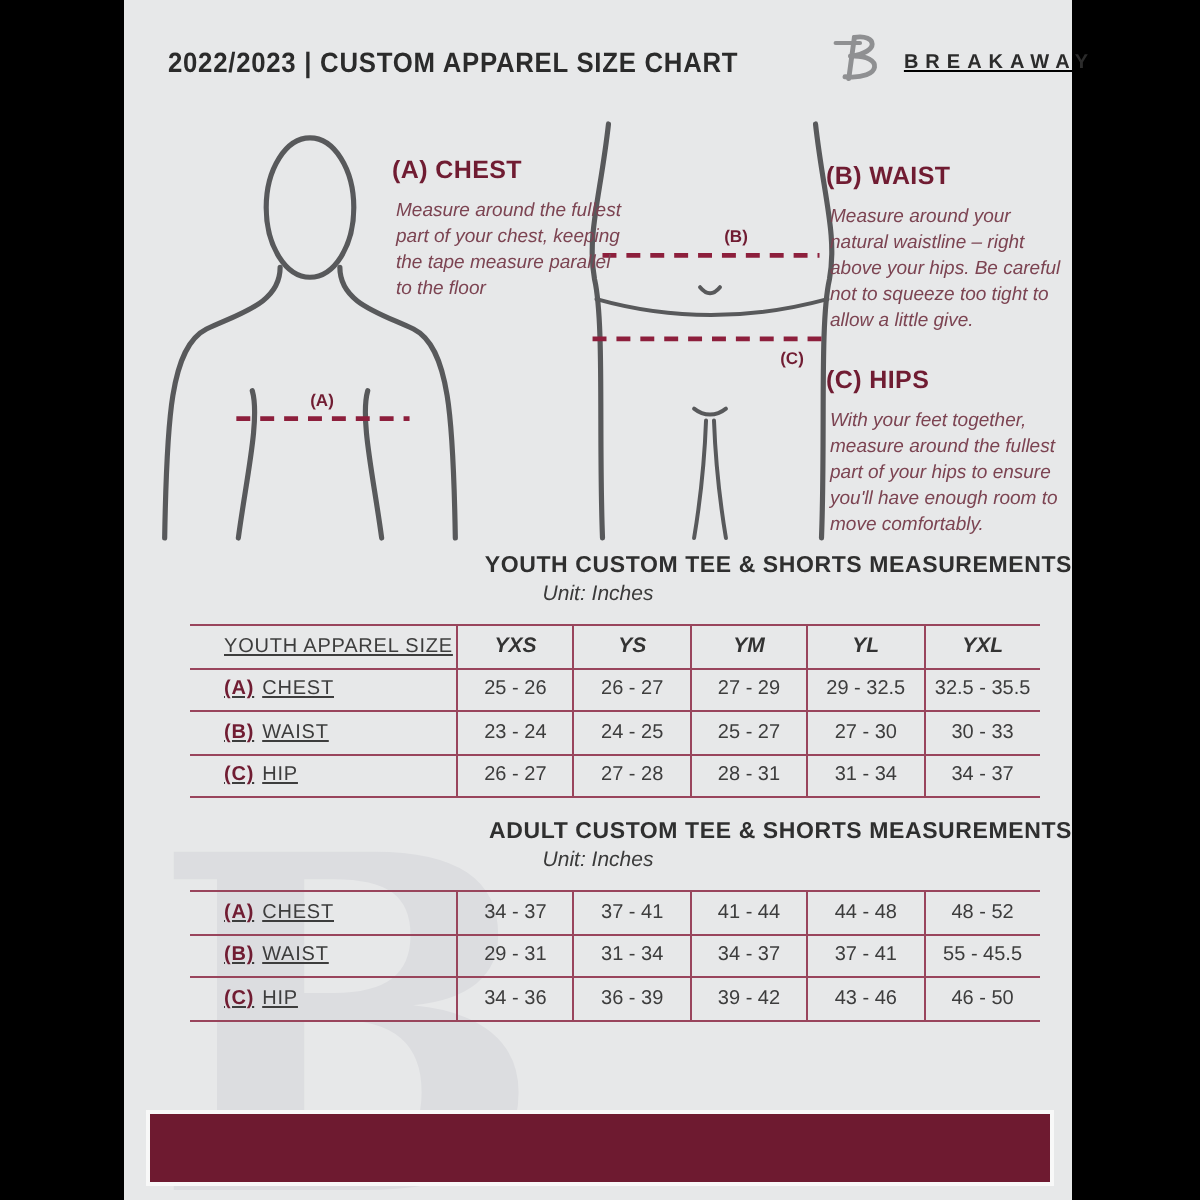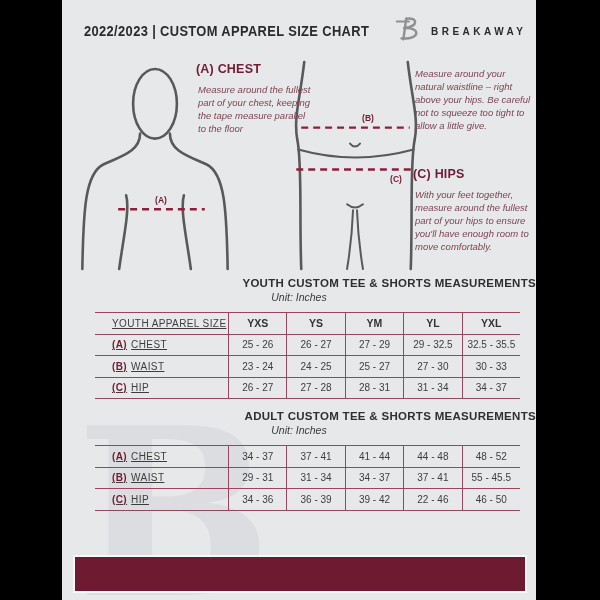--- a/index.html
+++ b/index.html
@@ -12,30 +12,30 @@
     background:#e7e8e9;
   }
   
   .watermark{
     position:absolute;left:14px;top:398px;font-size:232px;line-height:1;
     font-weight:bold;color:#dcdde0;font-family:"DejaVu Serif",serif;
     user-select:none;
   }
   
   .hdr{position:absolute;left:22px;top:14px;right:14px;height:34px;
-       display:flex;align-items:center;}
+       display:flex;align-items:center;gap:21px;}
   .hdr-title{
     font-size:14px;font-weight:bold;color:#2b2b2b;letter-spacing:.4px;
     transform:scaleX(.92);transform-origin:left center;white-space:nowrap;
   }
-  .brand{display:flex;align-items:center;gap:7px;}
+  .brand{display:flex;align-items:center;gap:7px;text-decoration:underline;}
   .brand-name{font-size:10px;font-weight:bold;color:#2b2b2b;letter-spacing:3.5px;}
   
   .inst{position:absolute;}
-  .inst h3{margin:0 0 7px 0;font-size:12.5px;font-weight:bold;color:#701c32;letter-spacing:.2px;}
+  .inst h3{margin:16px 0 7px 0;font-size:12.5px;font-weight:bold;color:#701c32;letter-spacing:.2px;}
   .inst p{margin:2px;font-size:9.5px;font-style:italic;color:#7c4452;line-height:1.38;}
   .inst-chest{left:134px;top:62px;width:118px;}
   .inst-waist{left:351px;top:65px;width:122px;}
   .inst-hips{left:351px;top:167px;width:124px;}
   
   .fig{position:absolute;}
   .fig-torso{left:8px;top:58px;}
   .fig-lower{left:228px;top:58px;}
   .dash-label{
     position:absolute;font-size:8.5px;font-weight:bold;color:#701c32;
@@ -46,21 +46,21 @@
     font-size:11.5px;font-weight:bold;color:#2f2f2f;letter-spacing:.3px;}
   .sec-unit{position:absolute;left:0;right:0;text-align:center;
     font-size:10.5px;font-style:italic;color:#3a3a3a;}
   
   .tbl{position:absolute;left:33px;width:425px;border-top:1.5px solid #99455c;}
   .trow{display:grid;grid-template-columns:133px repeat(5,1fr);
     height:20.5px;border-bottom:1.5px solid #99455c;}
   .cell{display:flex;align-items:center;justify-content:center;
     font-size:10px;color:#3d3d3d;border-left:1.5px solid #99455c;overflow:hidden;}
   .cell.first{border-left:none;justify-content:flex-start;padding-left:17px;letter-spacing:.4px;text-decoration:underline;}
-  .cell.szh{font-weight:bold;font-size:10.5px;color:#333;}
+  .cell.szh{font-weight:bold;font-size:10.5px;color:#333;font-style:italic;}
   .rowkey{color:#701c32;font-weight:bold;margin-right:4px;}
   .rowlbl{color:#3d3d3d;}
   
   .bottom-bar{
     position:absolute;left:11px;top:555px;width:454px;height:38px;
     background:#6e1a30;border:2px solid #f8f8f8;box-sizing:border-box;
   }
 </style>
 </head>
 <body>
@@ -116,20 +116,21 @@
     </svg>
   </div>
   <span class="dash-label" style="left:306px;top:113px;">(B)</span>
   <span class="dash-label" style="left:334px;top:174px;">(C)</span>
 
   <div class="inst inst-chest">
     <h3><span>(A)</span> <span>CHEST</span></h3>
     <p>Measure around the fullest part of your chest, keeping the tape measure parallel to the floor</p>
   </div>
   <div class="inst inst-waist">
+    <h3><span>(B)</span> <span>WAIST</span></h3>
     <p>Measure around your natural waistline – right above your hips. Be careful not to squeeze too tight to allow a little give.</p>
   </div>
   <div class="inst inst-hips">
     <h3><span>(C)</span> <span>HIPS</span></h3>
     <p>With your feet together, measure around the fullest part of your hips to ensure you'll have enough room to move comfortably.</p>
   </div>
 
   <div class="sec-title" style="top:277px;">YOUTH CUSTOM TEE &amp; SHORTS MEASUREMENTS</div>
   <div class="sec-unit" style="top:291px;">Unit: Inches</div>
 
@@ -204,20 +205,20 @@
       <div class="cell">55 - 45.5</div>
     </div>
     <div class="trow">
       <div class="cell first">
           <span class="rowkey">(C)</span>
           <span class="rowlbl">HIP</span>
         </div>
       <div class="cell">34 - 36</div>
       <div class="cell">36 - 39</div>
       <div class="cell">39 - 42</div>
-      <div class="cell">22 - 46</div>
+      <div class="cell">43 - 46</div>
       <div class="cell">46 - 50</div>
     </div>
   </div>
 
   <div class="bottom-bar"></div>
 
 </div>
 
 </body></html>

